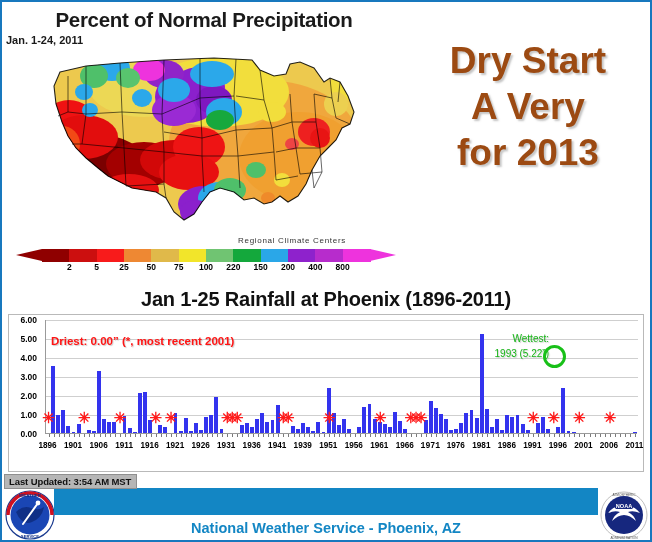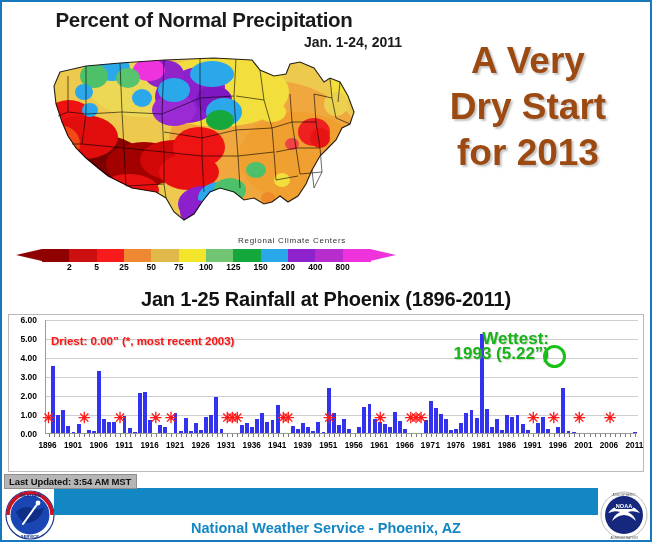--- a/index.html
+++ b/index.html
@@ -3,21 +3,21 @@
 <meta charset="utf-8">
 <style>
   html,body{margin:0;padding:0;background:#fff;}
   body{width:652px;height:542px;font-family:"Liberation Sans",sans-serif;overflow:hidden;}
   #page{position:relative;width:652px;height:542px;box-sizing:border-box;border:2px solid #1878be;background:#fff;}
 
   
   #top{position:absolute;left:0;top:0;width:648px;height:282px;}
   #map-panel{position:absolute;left:4px;top:2px;width:396px;height:278px;}
   #map-title{position:absolute;left:0;top:4px;width:396px;text-align:center;font-size:20.5px;font-weight:bold;color:#1a1a1a;letter-spacing:-.3px;}
-  #map-subtitle{position:absolute;left:0;top:30px;width:396px;text-align:right;font-size:14px;font-weight:bold;color:#1a1a1a;}
+  #map-subtitle{position:absolute;left:0;top:30px;width:396px;text-align:left;font-size:11px;font-weight:bold;color:#1a1a1a;}
 
   #map-wrap{position:absolute;left:18px;top:48px;width:360px;height:178px;}
   #map-svg{display:block;width:360px;height:178px;}
 
   
   #colorbar-wrap{position:absolute;left:10px;top:232px;width:380px;height:42px;}
   #rcc-credit{position:absolute;left:222px;top:0px;font-size:8px;color:#333;letter-spacing:.7px;font-family:"Liberation Sans",sans-serif;}
   #cbar{position:absolute;left:0;top:13px;width:380px;height:13px;}
   .cb-seg{position:absolute;top:0;height:13px;}
   .cb-tip{position:absolute;top:0;width:0;height:0;}
@@ -35,21 +35,21 @@
   #plot{position:absolute;left:36px;top:5px;width:592px;height:114px;border-left:1px solid #9a9a9a;border-bottom:1px solid #9a9a9a;box-sizing:border-box;}
   .gridline{position:absolute;left:0;width:592px;height:1px;background:#cfcfcf;}
   .ylab{position:absolute;right:600px;width:34px;text-align:right;font-size:8.5px;color:#000;font-weight:bold;transform:translateY(-50%);font-family:"Liberation Sans",sans-serif;}
 
   .bar{position:absolute;bottom:0;background:#3333ee;width:4px;}
   .tick-mark{position:absolute;top:0;width:1px;height:3px;background:#7a7a7a;}
   .xlab{position:absolute;font-size:8.2px;color:#000;font-weight:bold;transform:translateX(-50%);font-family:"Liberation Sans",sans-serif;white-space:nowrap;}
   .star{position:absolute;color:#ff1a1a;font-size:15px;font-weight:bold;line-height:1;transform:translateX(-50%);font-family:"Liberation Sans",sans-serif;}
 
   #ann-driest{position:absolute;left:42px;top:20px;font-size:11.5px;font-weight:bold;color:#ff1414;text-shadow:1px 1px 1px rgba(170,170,170,.6);white-space:nowrap;}
-  #ann-wettest{position:absolute;left:428px;top:16px;width:112px;text-align:right;font-size:17px;font-weight:bold;color:#18b418;line-height:15px;text-shadow:1px 1px 1px rgba(170,170,170,.55);}
+  #ann-wettest{position:absolute;left:428px;top:16px;width:112px;text-align:right;font-size:10px;font-weight:normal;color:#18b418;line-height:15px;text-shadow:1px 1px 1px rgba(170,170,170,.55);}
   #ann-2011{position:absolute;left:580px;top:14px;width:58px;text-align:center;font-size:15.5px;font-weight:bold;color:#9c4a12;line-height:21px;text-shadow:1px 1px 1px rgba(170,170,170,.5);}
   #circle-hi{position:absolute;left:534px;top:30px;width:23px;height:23px;border:3.5px solid #18c018;border-radius:50%;box-sizing:border-box;}
 
   
   #last-updated{position:absolute;left:2px;top:472px;background:#b6b6b6;color:#111;font-size:9.5px;font-weight:bold;padding:1px 5px 1px 4px;border:1px solid #8f8f8f;font-family:"Liberation Sans",sans-serif;letter-spacing:-.1px;z-index:6;}
   #footer{position:absolute;left:0;top:486px;width:648px;height:54px;}
   #footer-bar{position:absolute;left:52px;top:0;width:544px;height:27px;background:#1386c4;}
   #footer-line1{position:absolute;left:52px;top:0;width:544px;height:27px;line-height:27px;text-align:center;color:#fff;font-size:14.5px;font-weight:bold;}
   #footer-line2{position:absolute;left:52px;top:28px;width:544px;height:25px;line-height:25px;text-align:center;color:#1386c4;font-size:14.5px;font-weight:bold;}
   #logo-nws{position:absolute;left:2px;top:0;width:52px;height:54px;}
@@ -218,32 +218,32 @@
             <div class="cb-seg" style="left: 326.667px; width: 27.9333px; background: rgb(238, 51, 221);"></div>
             <div class="cb-tip" style="left: 354px; border-top: 6.5px solid transparent; border-bottom: 6.5px solid transparent; border-left: 26px solid rgb(238, 51, 221);"></div>
           </div>
         <div id="cb-ticks">
             <div class="cb-tick" style="left: 53.3333px;">2</div>
             <div class="cb-tick" style="left: 80.6667px;">5</div>
             <div class="cb-tick" style="left: 108px;">25</div>
             <div class="cb-tick" style="left: 135.333px;">50</div>
             <div class="cb-tick" style="left: 162.667px;">75</div>
             <div class="cb-tick" style="left: 190px;">100</div>
-            <div class="cb-tick" style="left: 217.333px;">125</div>
+            <div class="cb-tick" style="left: 217.333px;">220</div>
             <div class="cb-tick" style="left: 244.667px;">150</div>
             <div class="cb-tick" style="left: 272px;">200</div>
             <div class="cb-tick" style="left: 299.333px;">400</div>
             <div class="cb-tick" style="left: 326.667px;">800</div>
           </div>
       </div>
     </div>
 
     <div id="headline">
+      <div class="hl-line">Dry Start</div>
       <div class="hl-line">A Very</div>
-      <div class="hl-line">Dry Start</div>
       <div class="hl-line">for 2013</div>
     </div>
   </div>
 
   <div id="chart-title">Jan 1-25 Rainfall at Phoenix (1896-2011)</div>
 
   <div id="chart-box">
     <div id="plot">
         <div class="ylab" style="top: 114px;">0.00</div>
         <div class="gridline" style="top: 95px;"></div>
@@ -476,21 +476,21 @@
         <div class="star" style="left: 283.241px; top: 90px;">✳</div>
         <div class="star" style="left: 334.276px; top: 90px;">✳</div>
         <div class="star" style="left: 364.897px; top: 90px;">✳</div>
         <div class="star" style="left: 370px; top: 90px;">✳</div>
         <div class="star" style="left: 375.103px; top: 90px;">✳</div>
         <div class="star" style="left: 487.379px; top: 90px;">✳</div>
         <div class="star" style="left: 507.793px; top: 90px;">✳</div>
         <div class="star" style="left: 533.31px; top: 90px;">✳</div>
         <div class="star" style="left: 563.931px; top: 90px;">✳</div>
       </div>
-    <div id="ann-driest">Driest: 0.00” (*, most recent 2003)</div>
+    <div id="ann-driest">Driest: 0.00” (*, most recent 2001)</div>
     <div id="ann-wettest">
       <div>Wettest:</div>
       <div>1993 (5.22”)</div>
     </div>
     <div id="circle-hi"></div>
   <div class="xlab" style="left: 38.5517px; top: 126px;">1896</div>
       <div class="xlab" style="left: 64.069px; top: 126px;">1901</div>
       <div class="xlab" style="left: 89.5862px; top: 126px;">1906</div>
       <div class="xlab" style="left: 115.103px; top: 126px;">1911</div>
       <div class="xlab" style="left: 140.621px; top: 126px;">1916</div>

